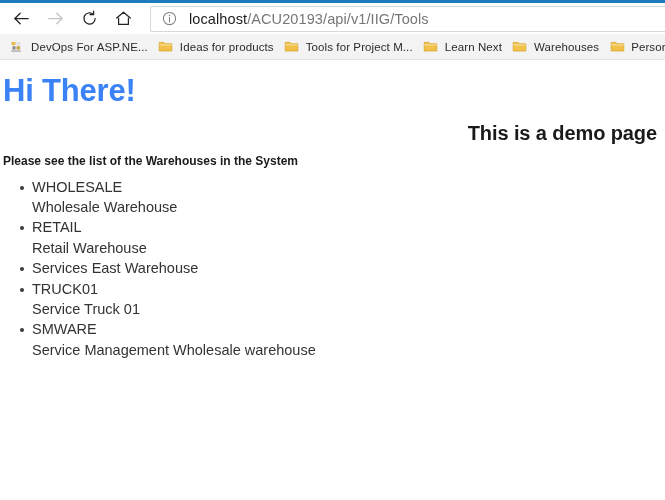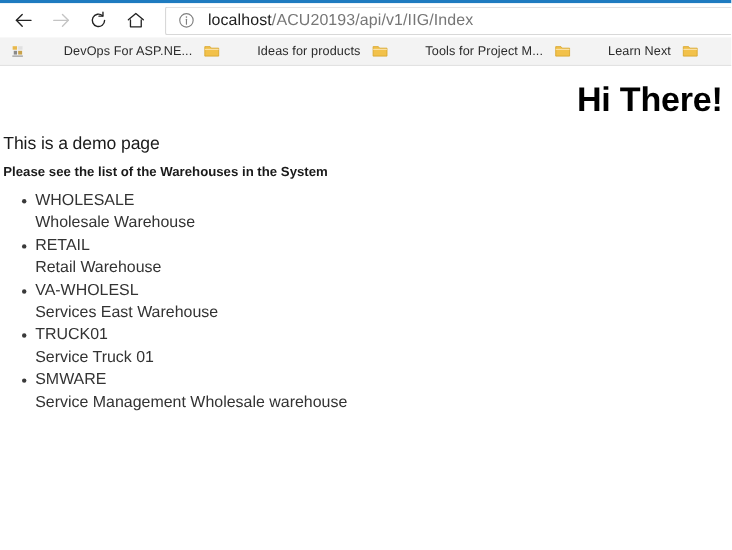--- a/index.html
+++ b/index.html
@@ -100,21 +100,20 @@
     overflow: hidden;
   }
   .bookmark {
     display: flex;
     align-items: center;
     height: 22px;
     padding: 0 7px 0 3px;
     flex: 0 0 auto;
     border-radius: 2px;
     cursor: default;
-    gap: 27px;
   }
   .bm-icon {
     width: 16px;
     height: 16px;
     margin-right: 6px;
     flex: 0 0 auto;
     display: flex;
     align-items: center;
     justify-content: center;
   }
@@ -128,33 +127,33 @@
   
   .content {
     flex: 1 1 auto;
     background: #ffffff;
     overflow: hidden;
     padding: 0 8px 0 3px;
   }
   .h1 {
     font-size: 31px;
     font-weight: bold;
-    color: #000000;
+    color: #3b82f6;
     margin: 14px 0 0 0;
     line-height: 1.12;
     letter-spacing: -0.2px;
-    text-align: right;
   }
   .h2 {
-    font-size: 16px;
-    font-weight: normal;
+    font-size: 20px;
+    font-weight: bold;
     color: #1a1a1a;
     margin: 13px 0 0 0;
     line-height: 1.15;
     letter-spacing: -0.1px;
+    text-align: right;
   }
   .h3 {
     font-size: 12px;
     font-weight: bold;
     color: #1a1a1a;
     margin: 10px 0 0 0;
     line-height: 1.15;
   }
   ul.wh-list {
     list-style: none;
@@ -222,21 +221,21 @@
     </div>
 
     <div class="address-box">
       <span class="info-icon">
         <svg width="15" height="15" viewBox="0 0 15 15">
           <circle cx="7.5" cy="7.5" r="6.1" fill="none" stroke="#808080" stroke-width="1.05"></circle>
           <circle cx="7.5" cy="4.5" r="0.75" fill="#808080"></circle>
           <path d="M7.5 6.5 L7.5 11.0" stroke="#808080" stroke-width="1.05" stroke-linecap="round"></path>
         </svg>
       </span>
-      <span class="url-text"><span class="url-host">localhost</span><span>/ACU20193/api/v1/IIG/Index</span></span>
+      <span class="url-text"><span class="url-host">localhost</span><span>/ACU20193/api/v1/IIG/Tools</span></span>
     </div>
   </div>
 
   <div class="bookmarks-bar">
 
     <div class="bookmark">
       <span class="bm-icon">
         <svg width="14" height="14" viewBox="0 0 14 14">
           <rect x="1.5" y="2" width="4" height="3.2" fill="#e8b84b"></rect>
           <rect x="6.5" y="2" width="4" height="3.2" fill="#e0e0e0"></rect>
@@ -309,21 +308,20 @@
     <ul class="wh-list">
       <li>
         <div class="wh-code">WHOLESALE</div>
         <div class="wh-desc">Wholesale Warehouse</div>
       </li>
       <li>
         <div class="wh-code">RETAIL</div>
         <div class="wh-desc">Retail Warehouse</div>
       </li>
       <li>
-        <div class="wh-code">VA-WHOLESL</div>
         <div class="wh-desc">Services East Warehouse</div>
       </li>
       <li>
         <div class="wh-code">TRUCK01</div>
         <div class="wh-desc">Service Truck 01</div>
       </li>
       <li>
         <div class="wh-code">SMWARE</div>
         <div class="wh-desc">Service Management Wholesale warehouse</div>
       </li>

